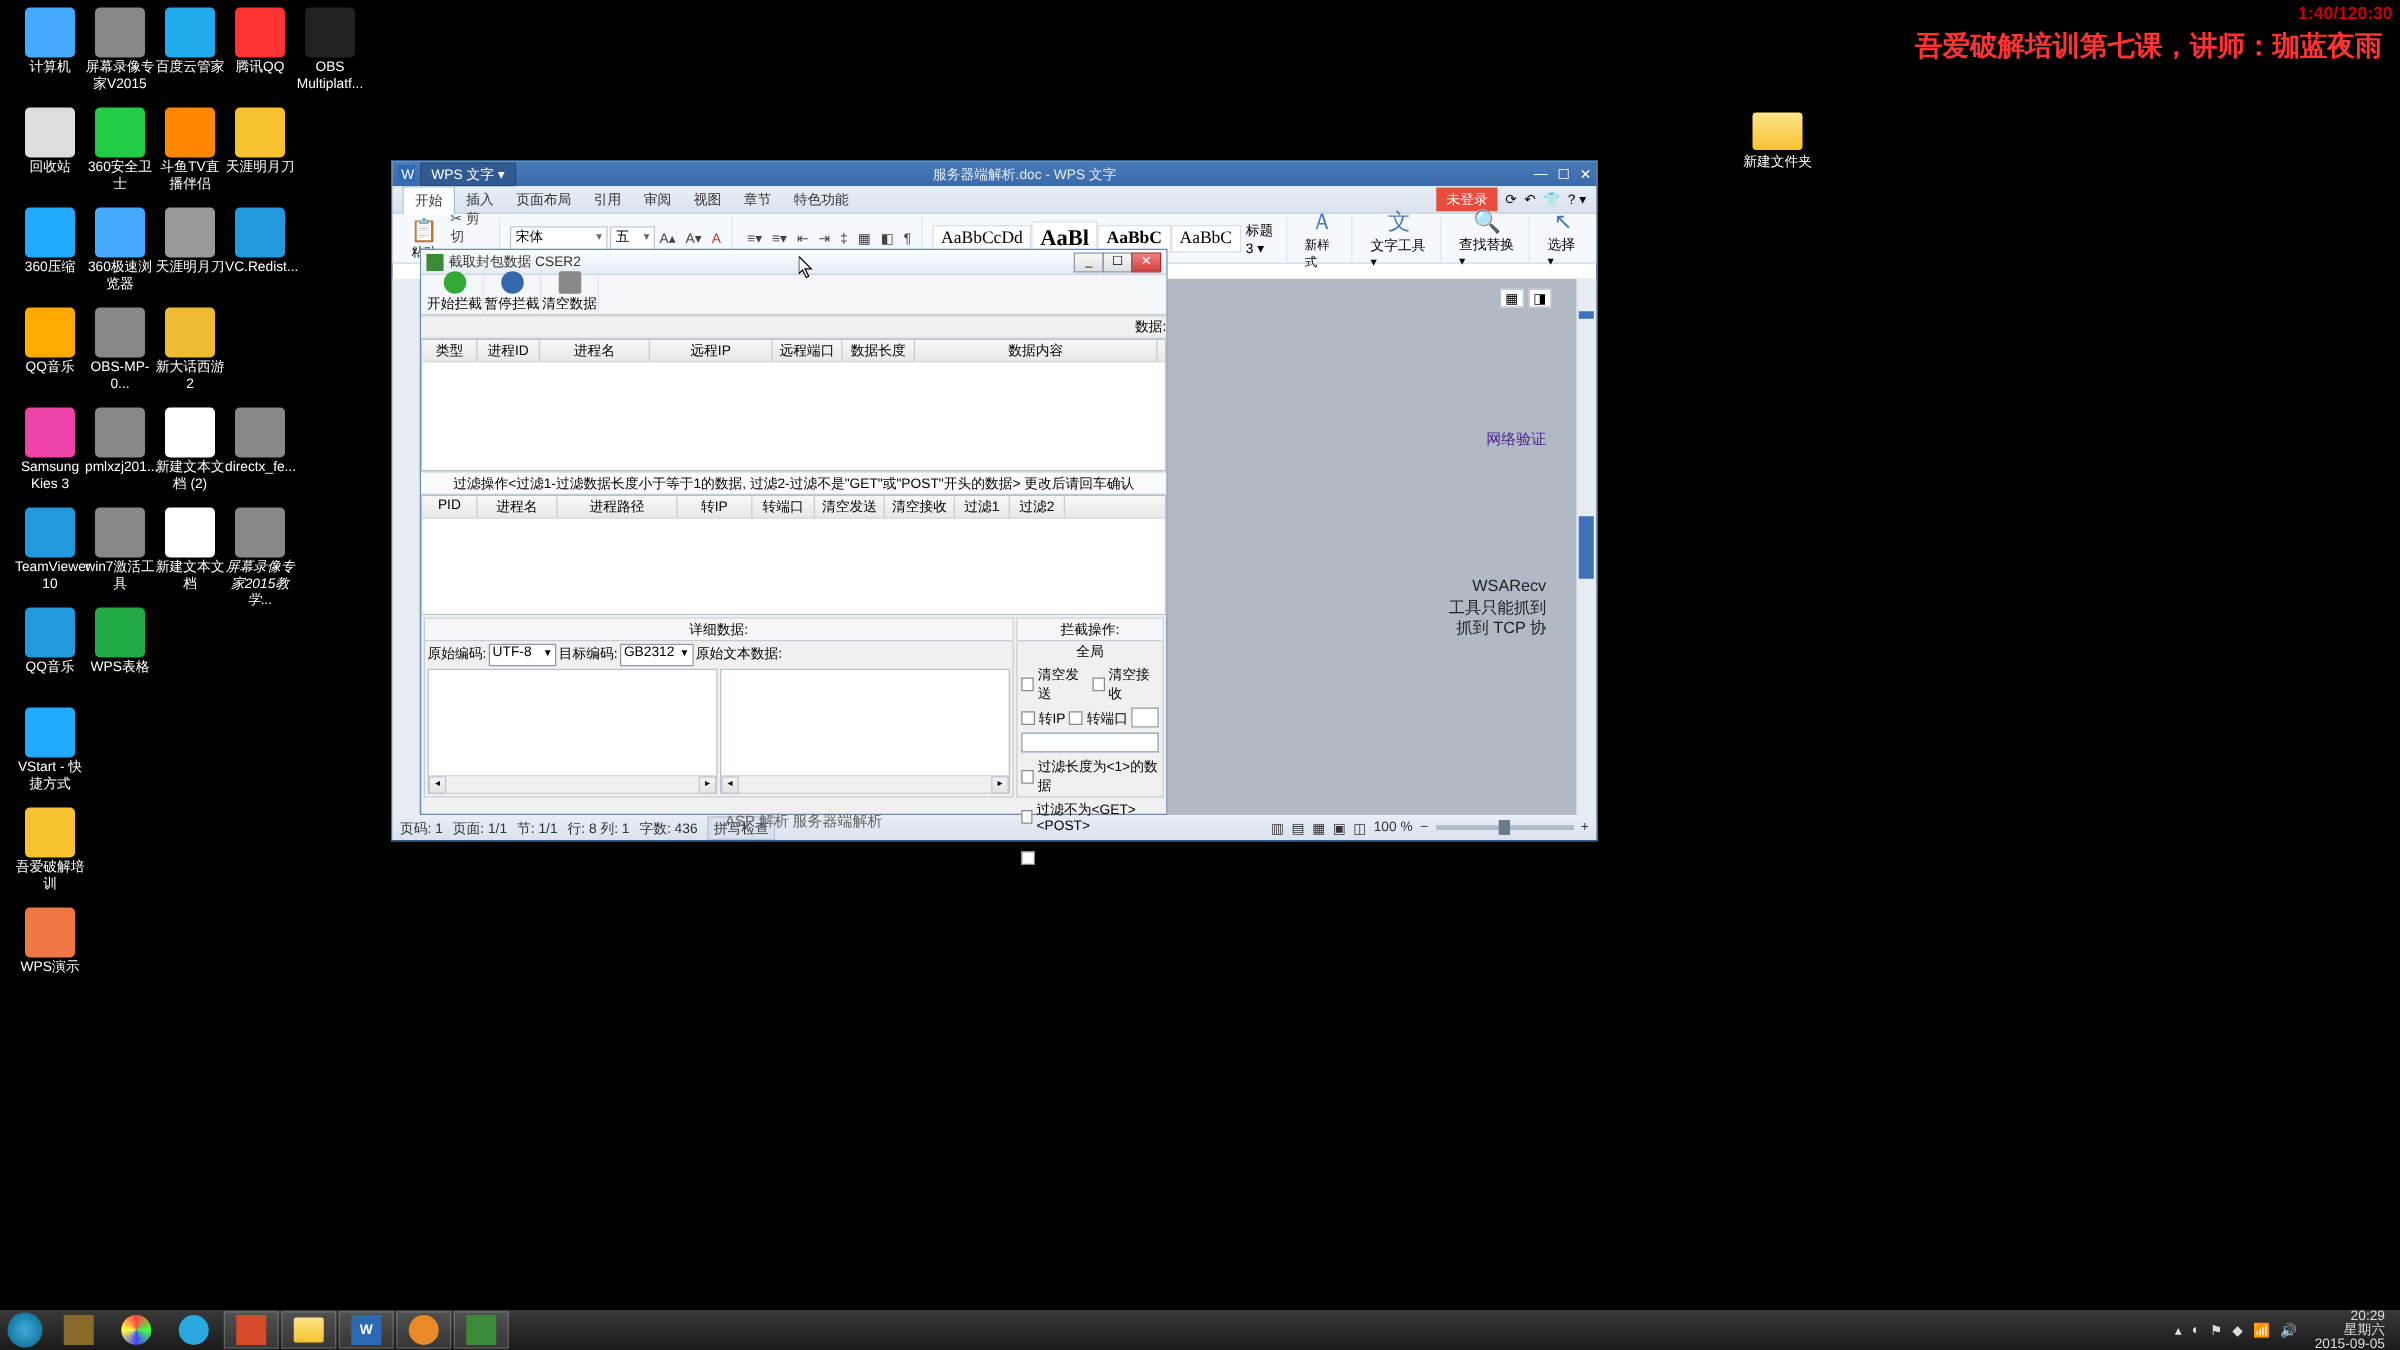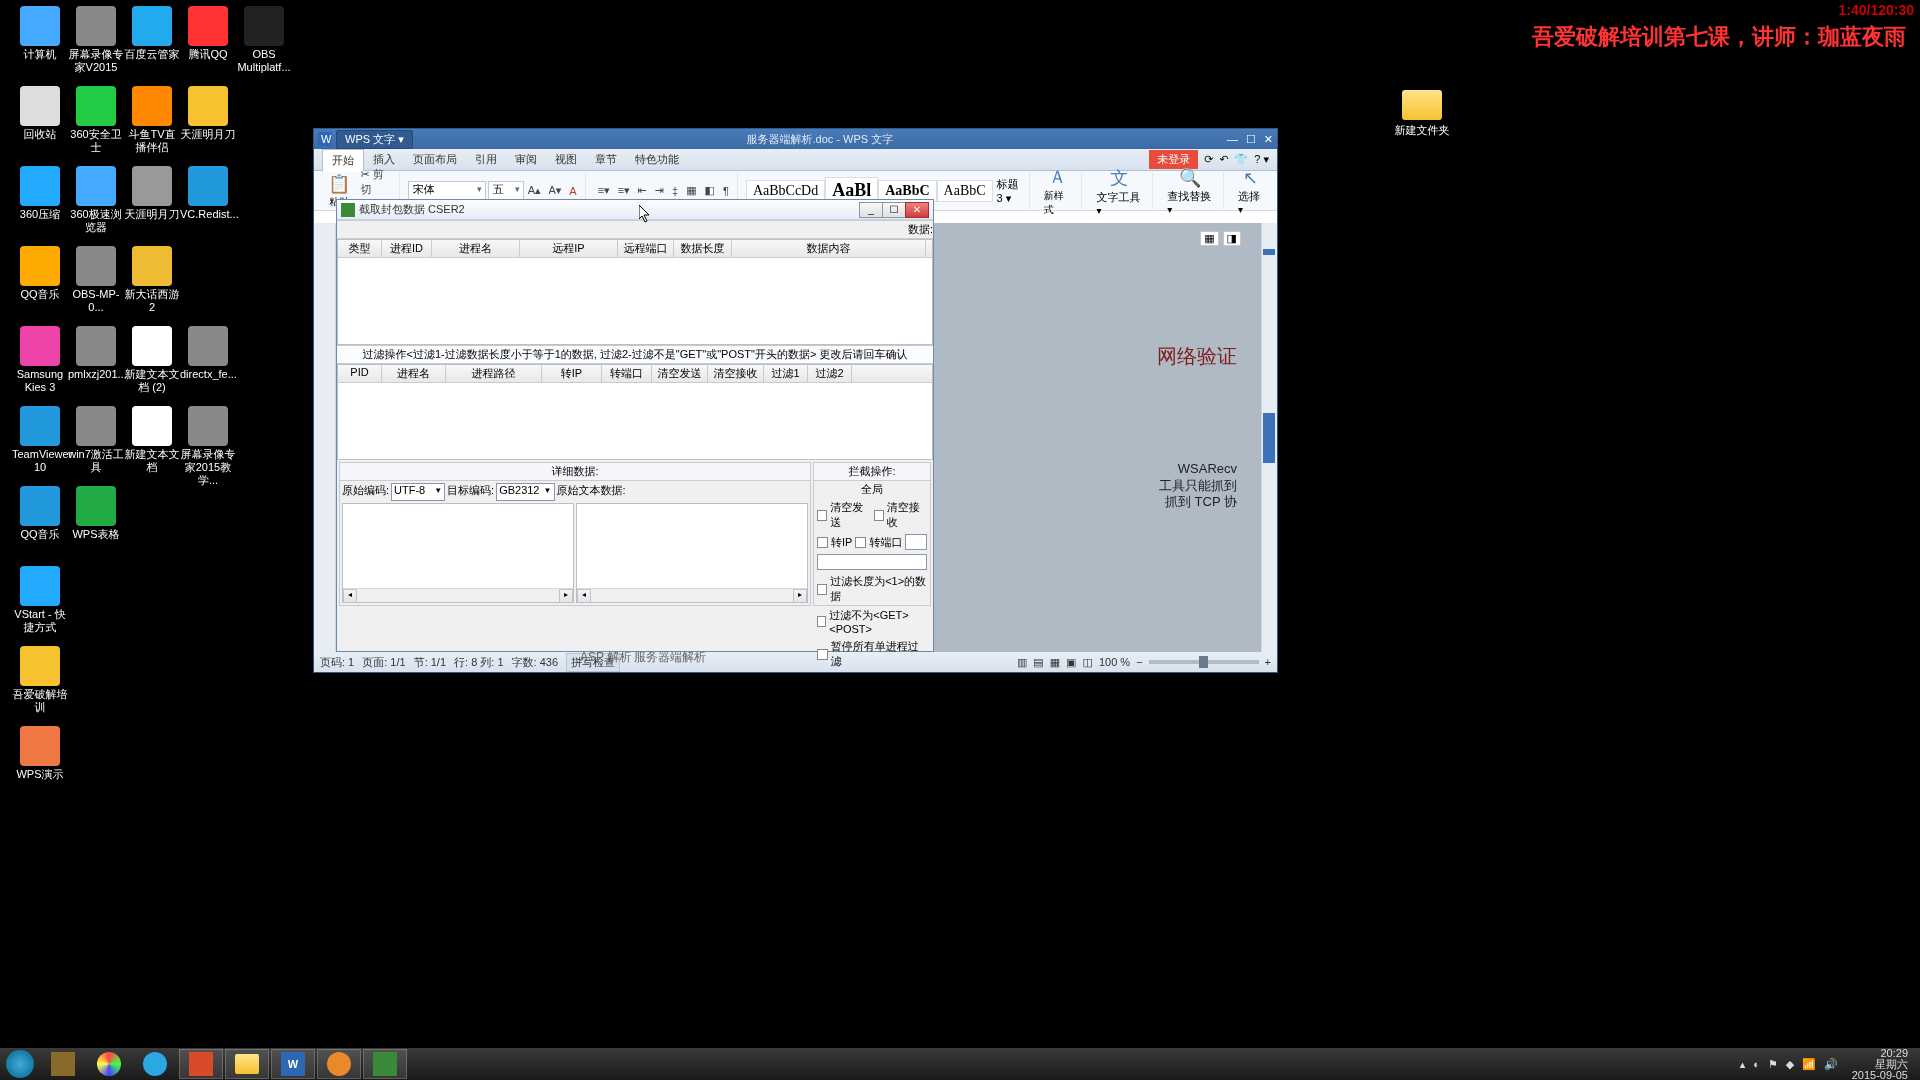--- a/index.html
+++ b/index.html
@@ -30,21 +30,21 @@
 .rb-bigbtn{display:flex;flex-direction:column;align-items:center;padding:2px 6px;cursor:pointer}
 .rb-bigicon{font-size:18px;color:#4a7bb8}
 .wps-docarea{position:absolute;left:22px;top:94px;right:0;bottom:20px;background:#b0bac5;overflow:hidden}
 .wps-scrollv{position:absolute;right:0;top:0;bottom:0;width:16px;background:#e8edf3;border-left:1px solid #d0d8e0}
 .wps-statusbar{position:absolute;bottom:0;left:0;right:0;height:20px;background:linear-gradient(#e8eef5,#d8e2ee);display:flex;align-items:center;padding:0 6px;font-size:11px;color:#333}
 .wps-statusbar>span{margin-right:8px}
 .wps-zoom{margin-left:auto;display:flex;align-items:center;gap:6px}
 .zoom-bar{width:110px;height:4px;background:#b0bcc8;position:relative}
 .zoom-thumb{width:9px;height:12px;background:#6a7b8c;position:absolute;top:-4px;left:50px}
 .wps-leftbar{position:absolute;left:0;top:94px;bottom:20px;width:22px;background:#e8edf3;border-right:1px solid #d0d8e0}
-.doctext{position:absolute;color:#7f1d1d;font-size:20px}
+.doctext{position:absolute;color:#4c1d95;font-size:12px}
 .doctext2{position:absolute;color:#222;font-size:13px}
 .packet-window{position:absolute;left:336px;top:199px;width:598px;height:453px;background:#f0f0f0;border:1px solid #6a8ab0}
 .pk-title{height:20px;background:linear-gradient(#fdfdfd,#e4ecf6);display:flex;align-items:center;padding:0 4px;border-bottom:1px solid #c8d4e2}
 .pk-title-icon{width:14px;height:14px;margin-right:4px}
 .pk-title-text{flex:1;font-size:11px;color:#333}
 .pk-winbtns{display:flex}
 .pk-winbtn{width:24px;height:16px;border:1px solid #8a98aa;background:linear-gradient(#f8f8f8,#e0e0e0);text-align:center;font-size:10px;line-height:14px;margin-left:-1px}
 .pk-close{background:linear-gradient(#f08080,#d04040);border-color:#a03030;color:#fff}
 .pk-toolbar{height:32px;background:#f4f6fa;border-bottom:1px solid #d0d8e0;display:flex;align-items:flex-end;padding:0 4px}
 .pk-tbtn{width:46px;text-align:center;padding:1px 0;font-size:11px;border-right:1px solid #e0e4ea}
@@ -176,21 +176,21 @@
         <div class="di-label">TeamViewer 10</div>
       </div>
       <div class="di" style="left: 68px; top: 406px;">
         <div class="di-icon" style="background:#888"></div>
         <div class="di-label">win7激活工具</div>
       </div>
       <div class="di" style="left: 124px; top: 406px;">
         <div class="di-icon" style="background:#fff"></div>
         <div class="di-label">新建文本文档</div>
       </div>
-      <div class="di" style="left: 180px; top: 406px;">
+      <div class="di" style="left: 180px; top: 406px; font-style: italic;">
         <div class="di-icon" style="background:#888"></div>
         <div class="di-label">屏幕录像专家2015教学...</div>
       </div>
       <div class="di" style="left: 12px; top: 486px;">
         <div class="di-icon" style="background:#29d"></div>
         <div class="di-label">QQ音乐</div>
       </div>
       <div class="di" style="left: 68px; top: 486px;">
         <div class="di-icon" style="background:#2a4"></div>
         <div class="di-label">WPS表格</div>
@@ -358,20 +358,34 @@
             <rect width="14" height="14" fill="#3a8a3a"></rect>
           </svg>
       </div>
       <div class="pk-title-text">截取封包数据 CSER2</div>
       <div class="pk-winbtns">
         <div class="pk-winbtn">_</div>
         <div class="pk-winbtn">☐</div>
         <div class="pk-winbtn pk-close">✕</div>
       </div>
     </div>
+    <div class="pk-toolbar">
+      <div class="pk-tbtn">
+        <div class="pk-tbtn-icon" style="background:#3a3"></div>
+        <div>开始拦截</div>
+      </div>
+      <div class="pk-tbtn">
+        <div class="pk-tbtn-icon" style="background:#36a"></div>
+        <div>暂停拦截</div>
+      </div>
+      <div class="pk-tbtn">
+        <div class="pk-tbtn-icon" style="background:#888;border-radius:2px"></div>
+        <div>清空数据</div>
+      </div>
+    </div>
     <div class="pk-section-label">数据:</div>
     <div class="pk-grid">
       <div class="pk-grid-head" id="g1head">
           <div class="pk-gh" style="width: 44px;">类型</div>
           <div class="pk-gh" style="width: 50px;">进程ID</div>
           <div class="pk-gh" style="width: 88px;">进程名</div>
           <div class="pk-gh" style="width: 98px;">远程IP</div>
           <div class="pk-gh" style="width: 56px;">远程端口</div>
           <div class="pk-gh" style="width: 58px;">数据长度</div>
           <div class="pk-gh" style="width: 194px;">数据内容</div>

